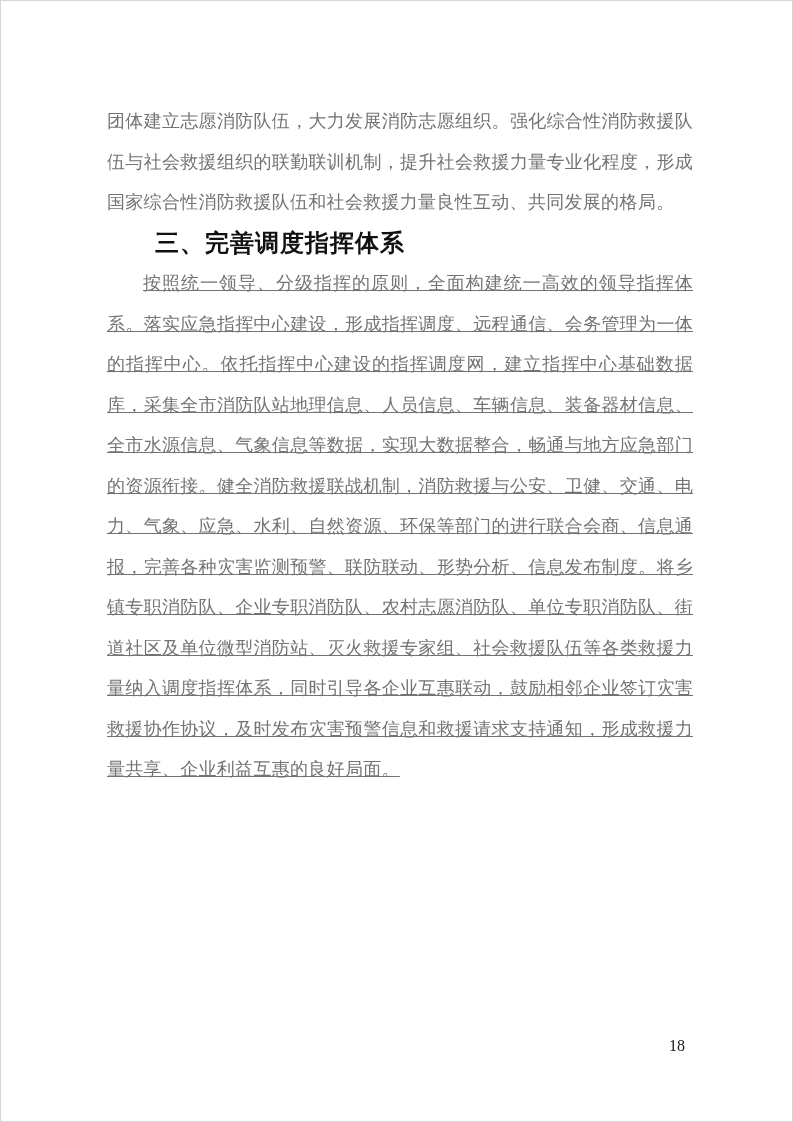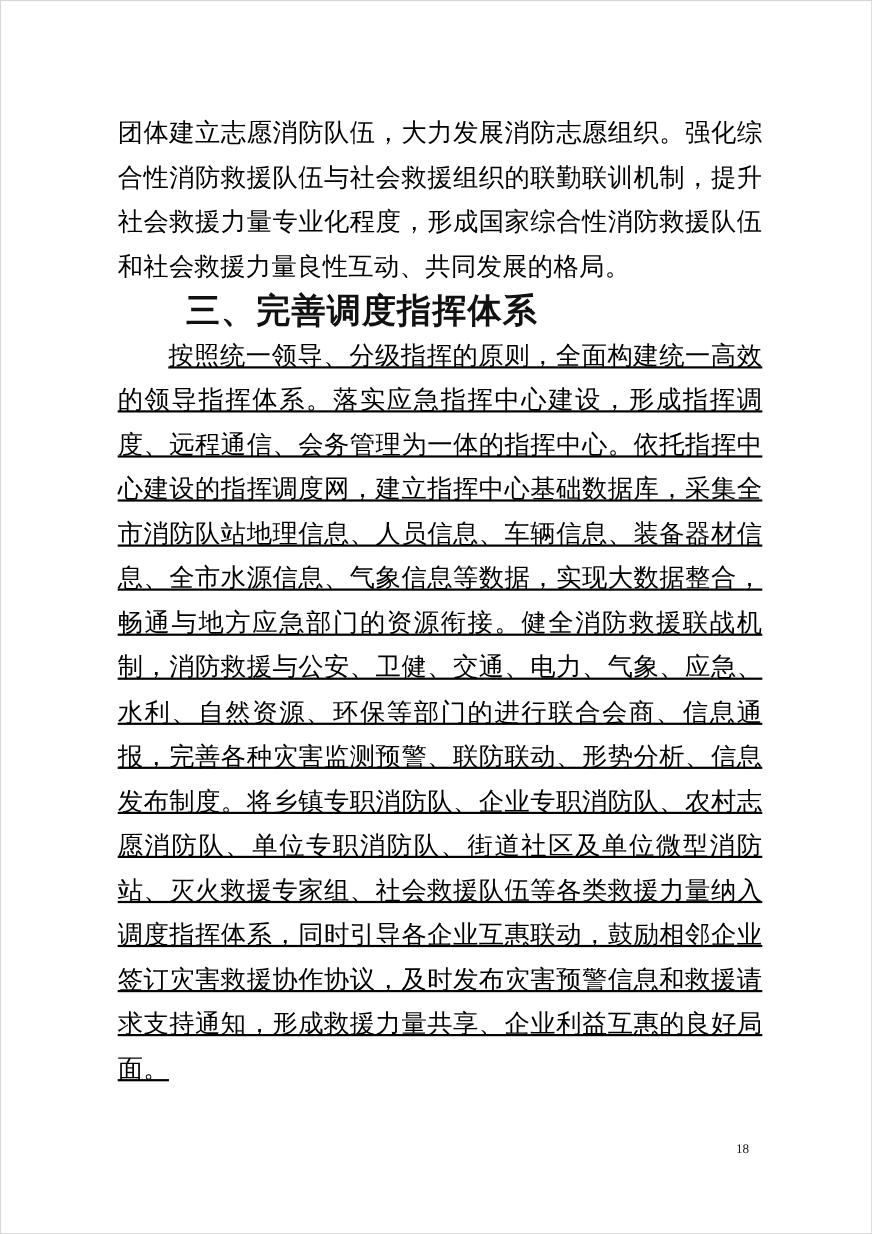--- a/index.html
+++ b/index.html
@@ -19,47 +19,47 @@
   }
   .content {
     position: absolute;
     left: 106px;
     top: 100px;
     width: 586px;
   }
   .body-para {
     margin: 0;
     font-family: "Liberation Serif", "DejaVu Serif", serif;
-    font-size: 23px;
+    font-size: 18px;
     line-height: 40.5px;
     text-align: justify;
     text-justify: inter-ideograph;
     letter-spacing: 0.3px;
-    color: #000000;
+    color: #737373;
   }
   .indent2 {
     text-indent: 2em;
     text-decoration: underline;
   }
   .sec-heading {
     margin: 0;
     font-family: "Liberation Sans", "DejaVu Sans", sans-serif;
     font-weight: bold;
-    font-size: 31px;
+    font-size: 24px;
     line-height: 40.5px;
     text-indent: 2em;
     letter-spacing: 1px;
     color: #111111;
   }
   .page-number {
     position: absolute;
     left: 668px;
     top: 1036px;
     font-family: "Liberation Serif", "DejaVu Serif", serif;
-    font-size: 12px;
+    font-size: 16px;
     color: #1a1a1a;
   }
 </style>
 </head>
 <body>
 
 <div class="page">
   <div class="content">
     <p class="body-para">团体建立志愿消防队伍，大力发展消防志愿组织。强化综合性消防救援队伍与社会救援组织的联勤联训机制，提升社会救援力量专业化程度，形成国家综合性消防救援队伍和社会救援力量良性互动、共同发展的格局。</p>
     <h2 class="sec-heading">三、完善调度指挥体系</h2>

